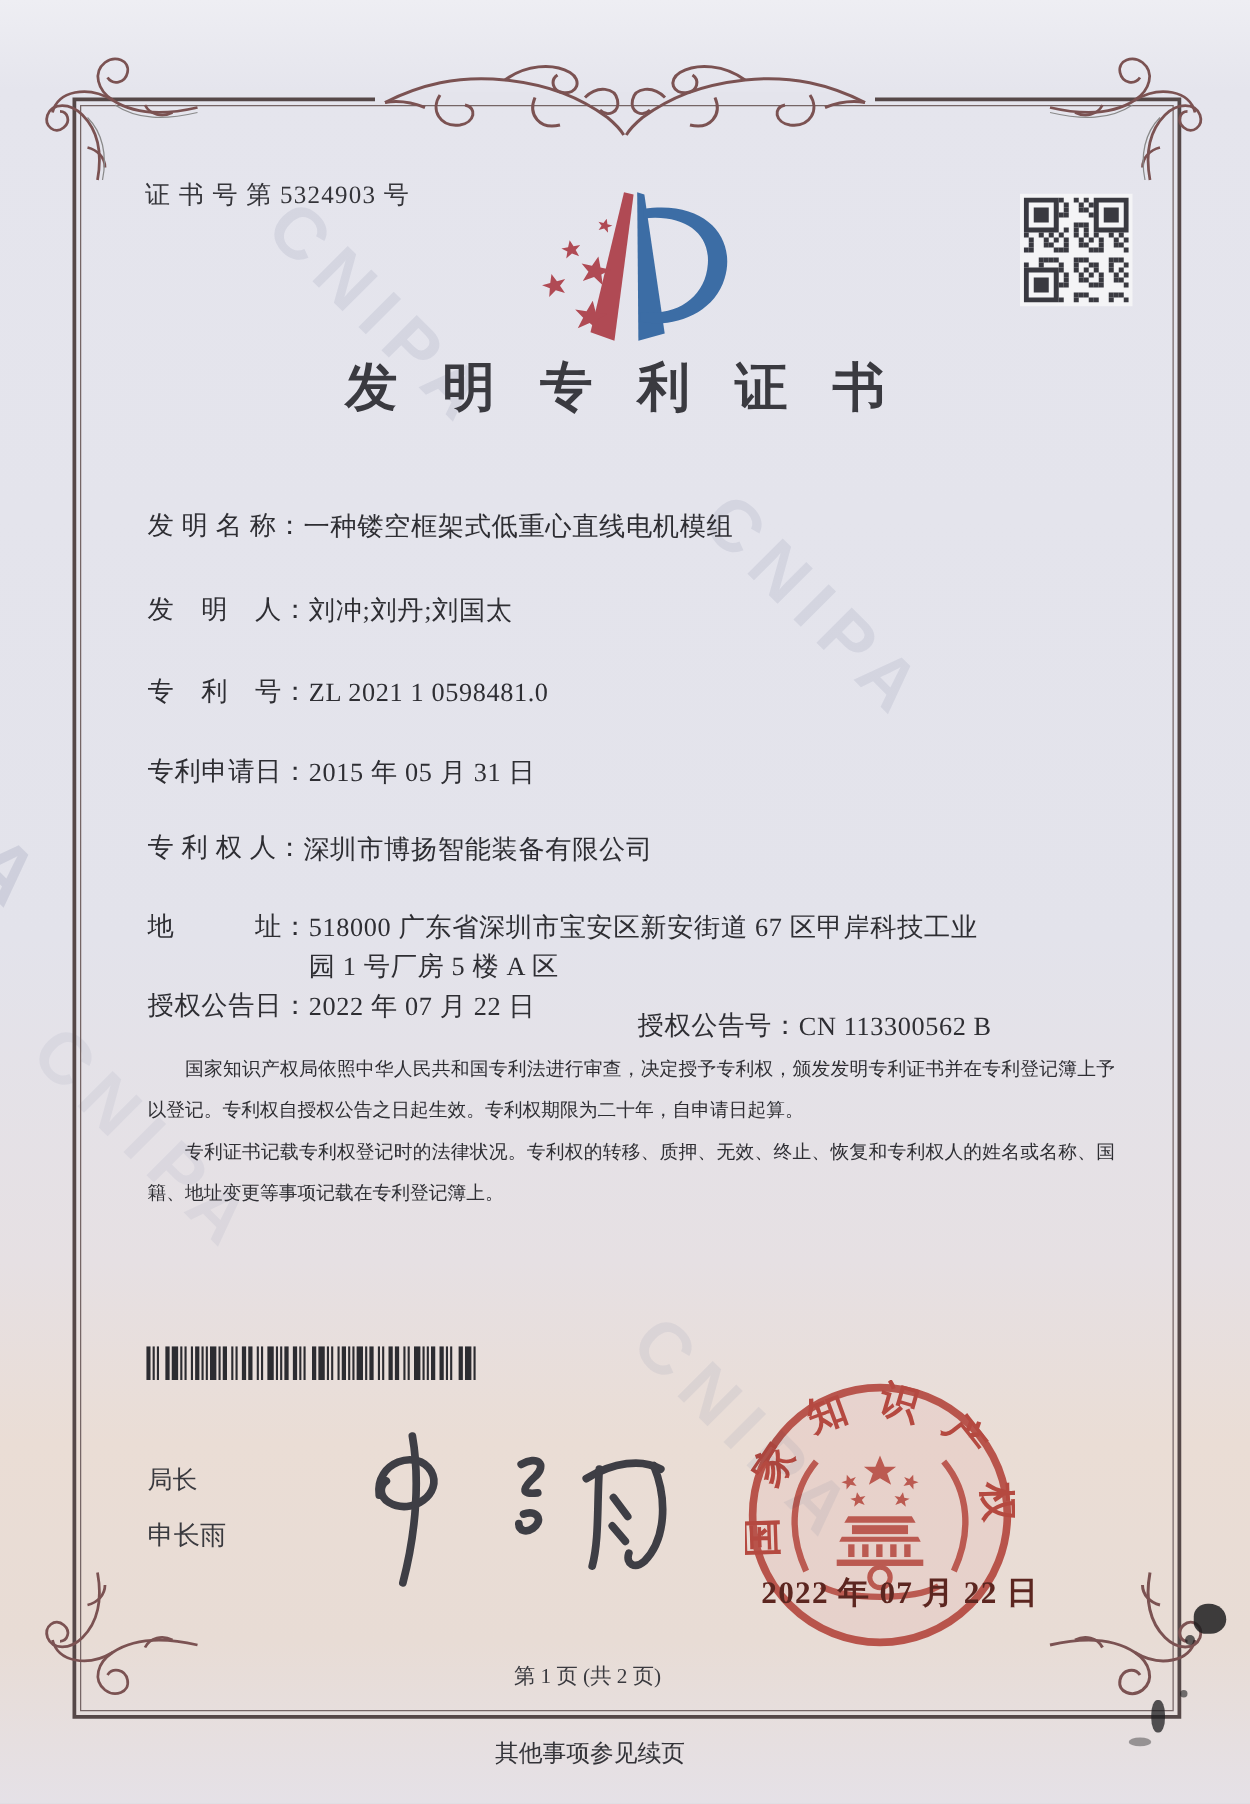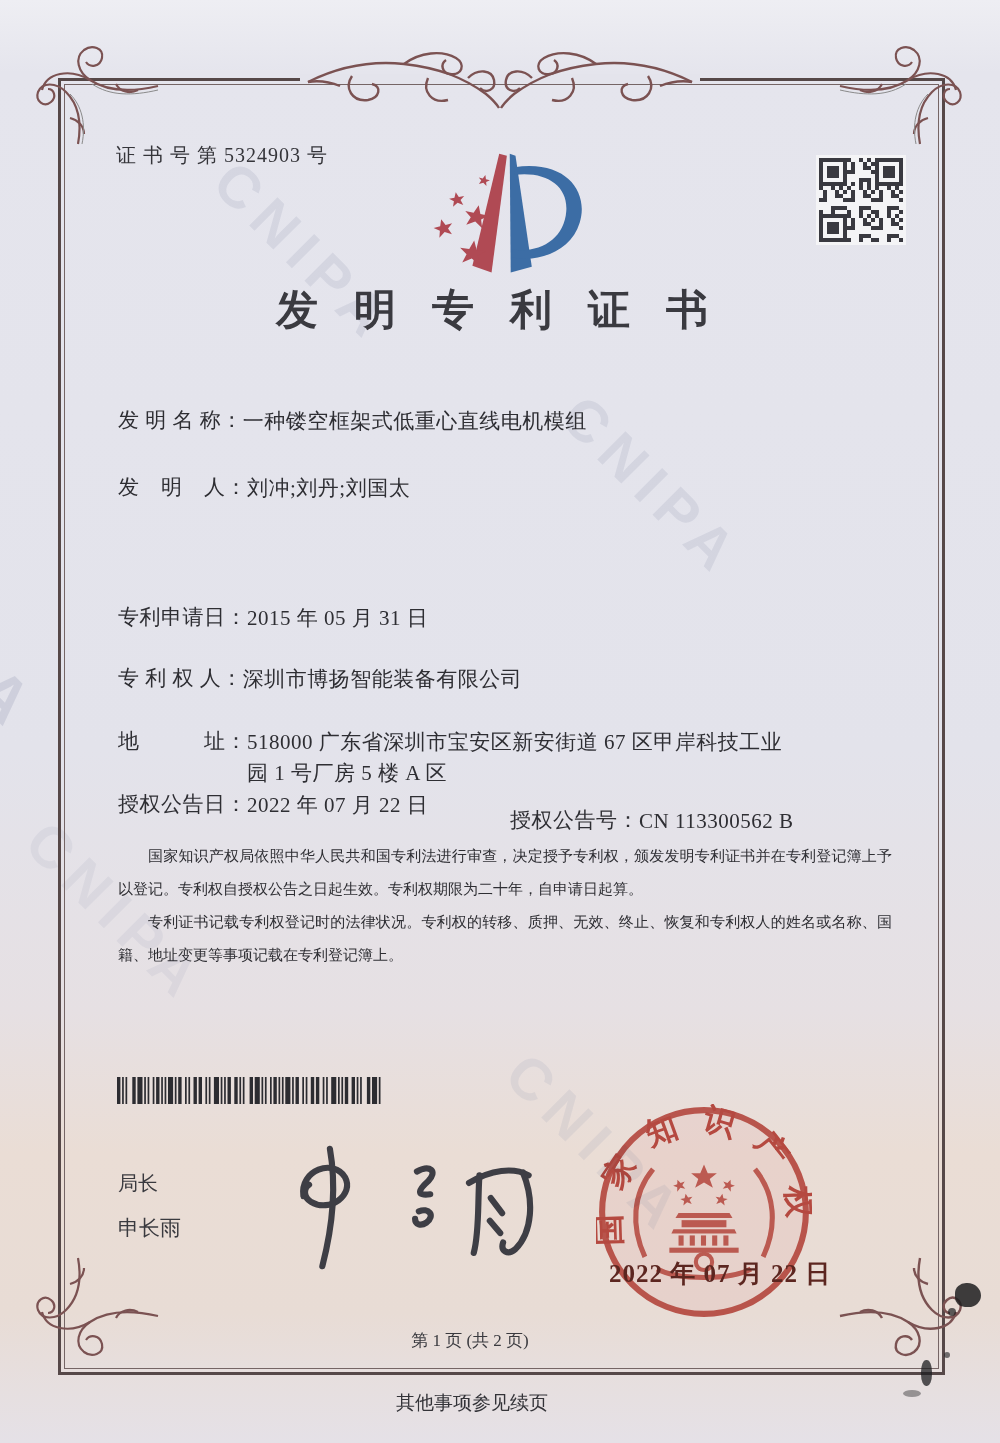--- a/index.html
+++ b/index.html
@@ -258,20 +258,24 @@
   <div class="title">发明专利证书</div>
 
   <div class="frow" style="top:473px;">
     <span class="flabel">发　明　人：</span>
     <span class="fvalue">刘冲;刘丹;刘国太</span>
   </div>
   <div class="frow" style="top:406px;">
     <span class="flabel">发 明 名 称：</span>
     <span class="fvalue">一种镂空框架式低重心直线电机模组</span>
   </div>
+  <div class="frow" style="top:539px;">
+    <span class="flabel">专　利　号：</span>
+    <span class="fvalue">ZL 2021 1 0598481.0</span>
+  </div>
   <div class="frow" style="top:603px;">
     <span class="flabel">专利申请日：</span>
     <span class="fvalue">2015 年 05 月 31 日</span>
   </div>
   <div class="frow" style="top:664px;">
     <span class="flabel">专 利 权 人：</span>
     <span class="fvalue">深圳市博扬智能装备有限公司</span>
   </div>
   <div class="frow" style="top:727px;font-family:Liberation Serif, serif;">
     <span class="flabel">地　　　址：</span>

